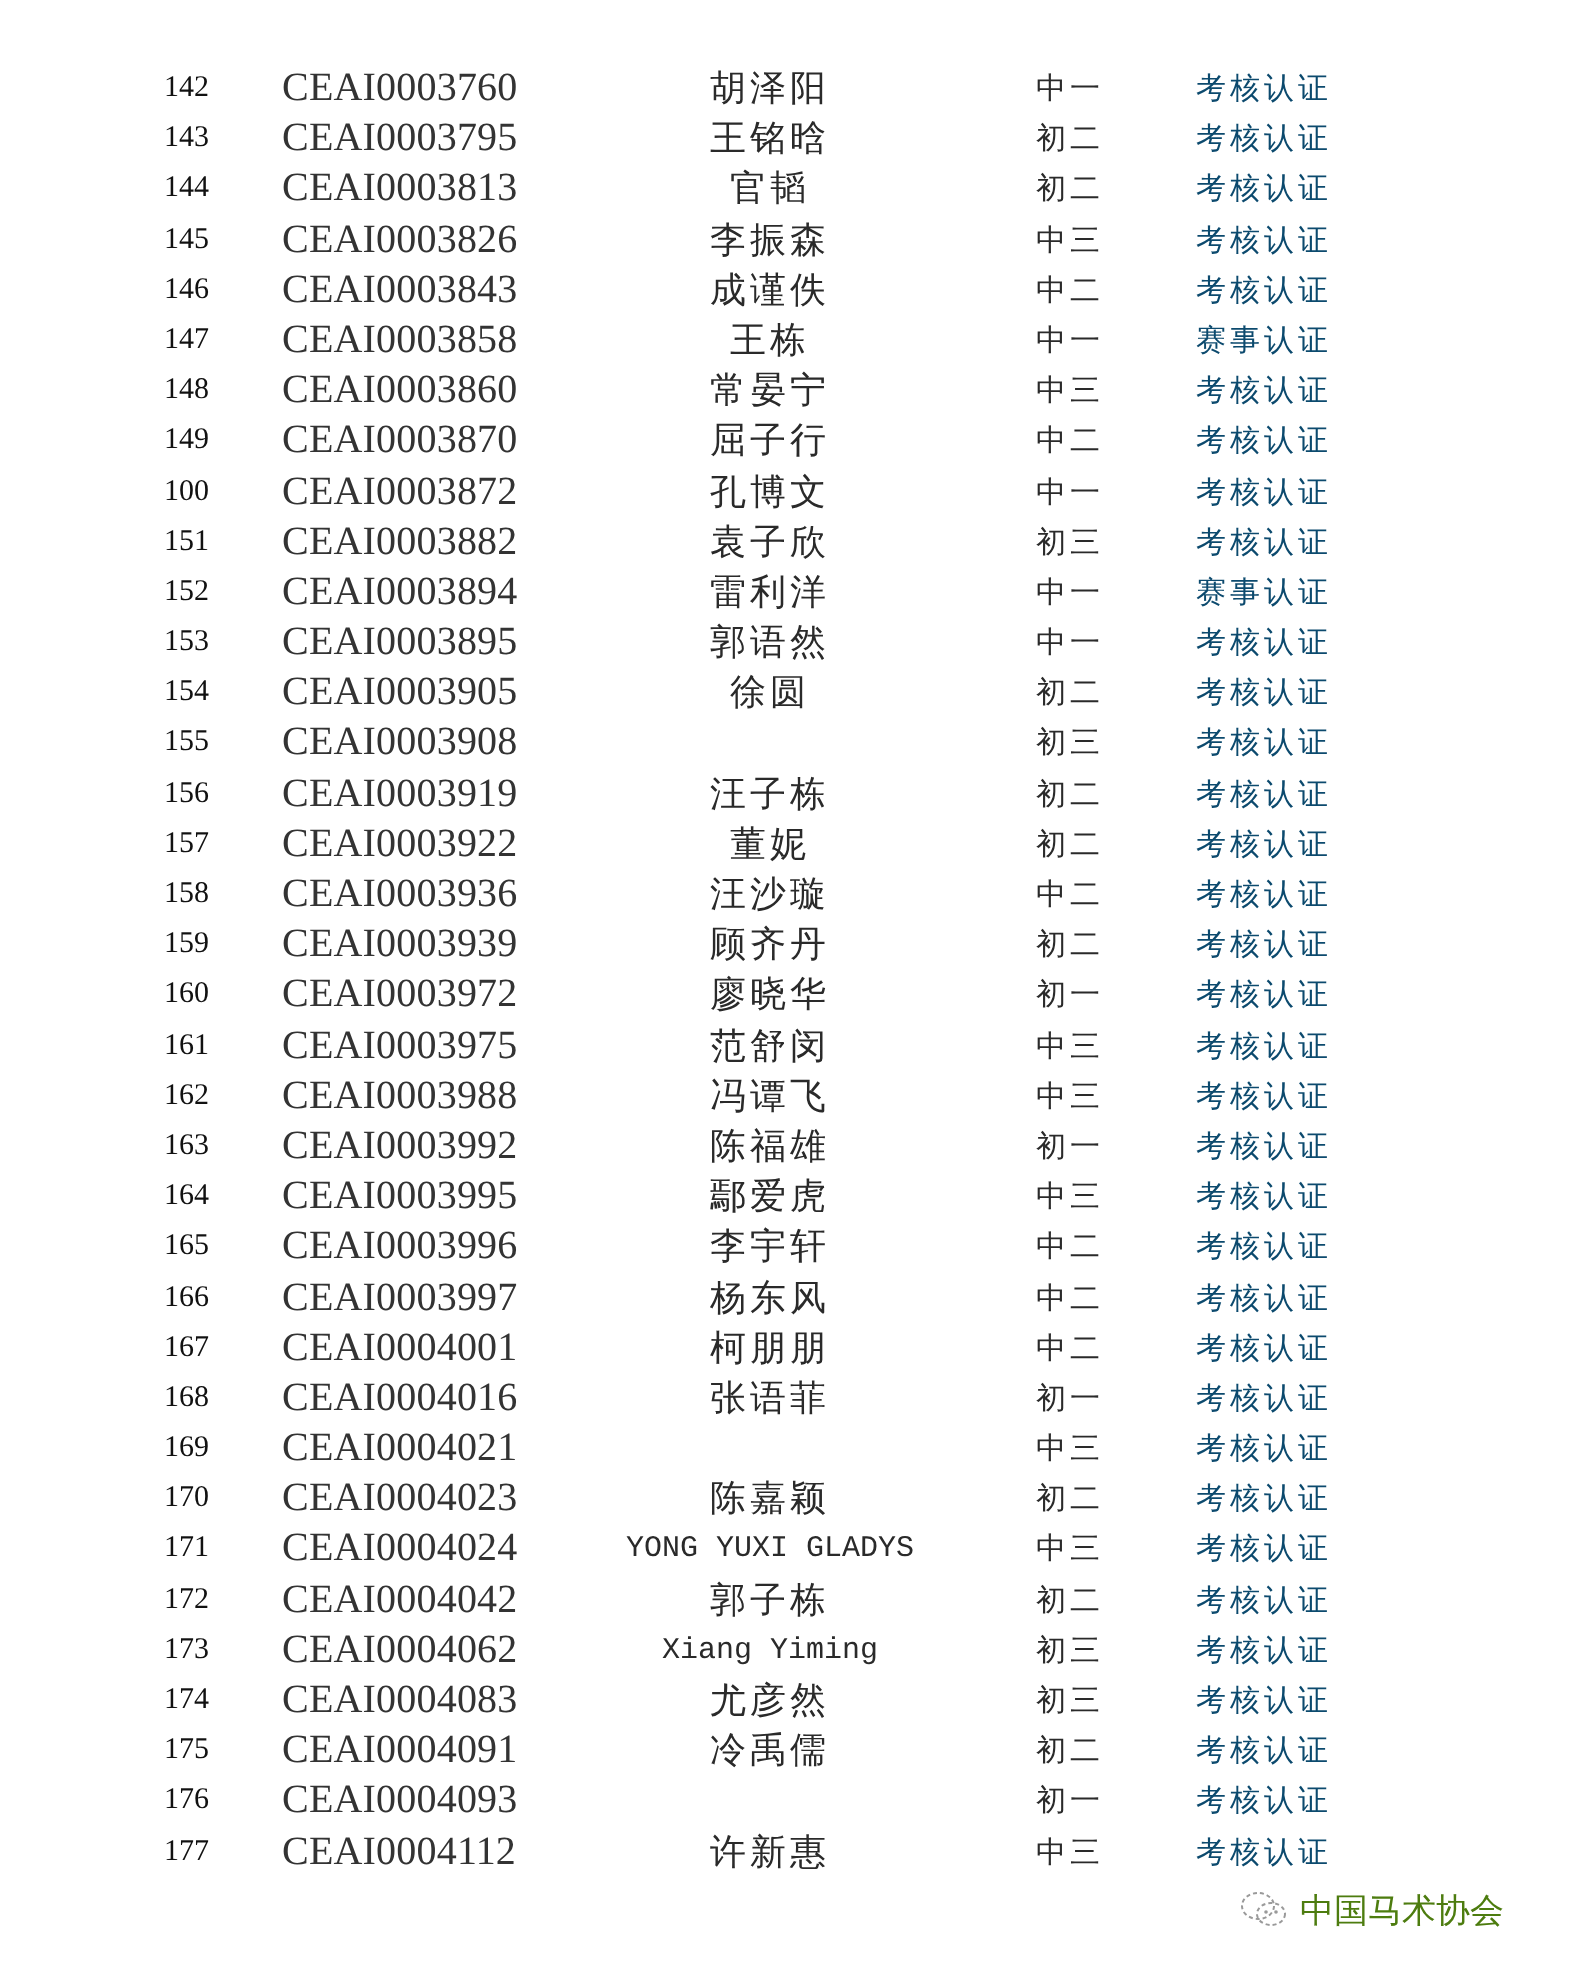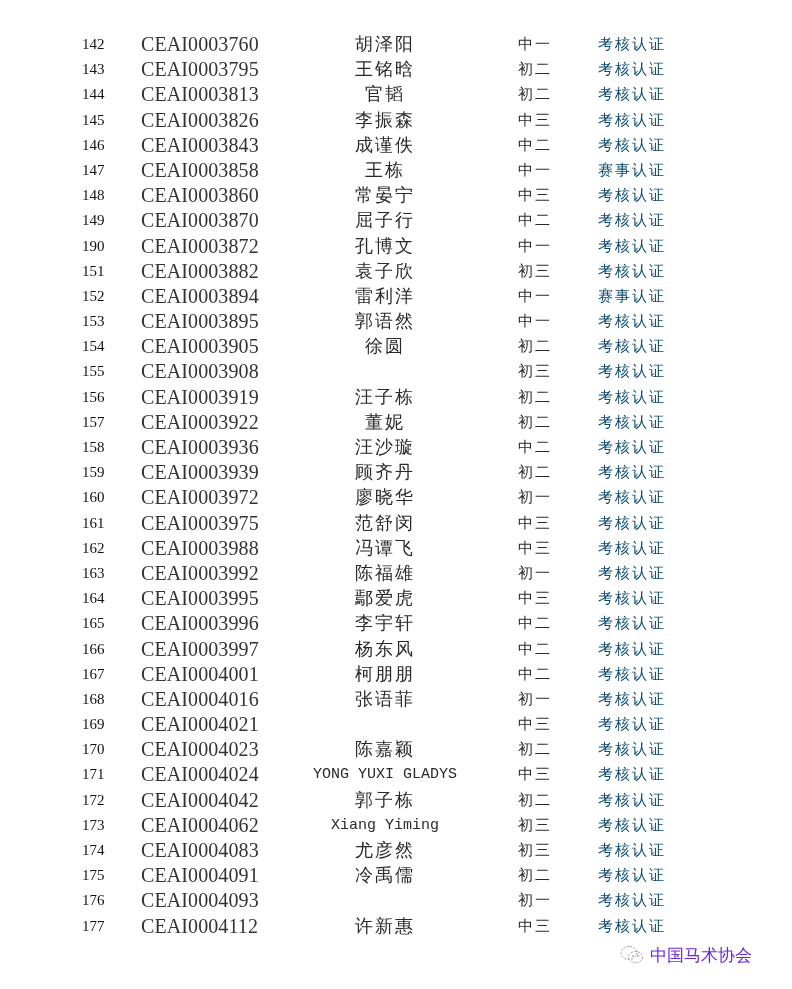--- a/index.html
+++ b/index.html
@@ -78,21 +78,21 @@
       letter-spacing: 2px;
     }
     .watermark {
       position: absolute;
       left: 620px;
       top: 942px;
       height: 26px;
       display: flex;
       align-items: center;
       gap: 6px;
-      color: #6d28d9;
+      color: #4d7c0f;
       font-family: "DejaVu Sans", sans-serif;
       font-size: 17px;
     }
     .wm-icon {
       width: 24px;
       height: 20px;
       display: inline-block;
     }
   </style>
 </head>
@@ -149,21 +149,21 @@
       <span class="cell c-type">考核认证</span>
     </div>
     <div class="row">
       <span class="cell c-no">149</span>
       <span class="cell c-id">CEAI0003870</span>
       <span class="cell c-name">屈子行</span>
       <span class="cell c-level">中二</span>
       <span class="cell c-type">考核认证</span>
     </div>
     <div class="row">
-      <span class="cell c-no">190</span>
+      <span class="cell c-no">100</span>
       <span class="cell c-id">CEAI0003872</span>
       <span class="cell c-name">孔博文</span>
       <span class="cell c-level">中一</span>
       <span class="cell c-type">考核认证</span>
     </div>
     <div class="row">
       <span class="cell c-no">151</span>
       <span class="cell c-id">CEAI0003882</span>
       <span class="cell c-name">袁子欣</span>
       <span class="cell c-level">初三</span>

